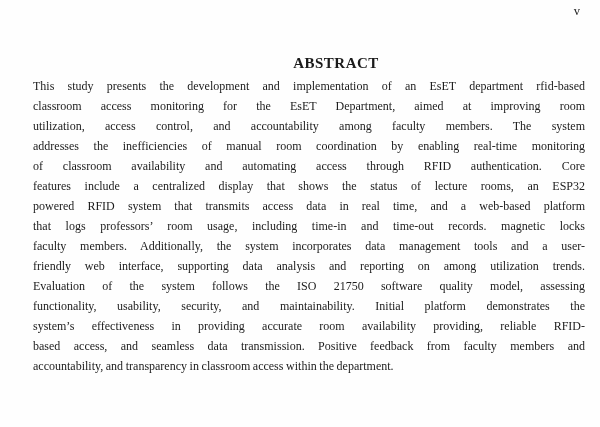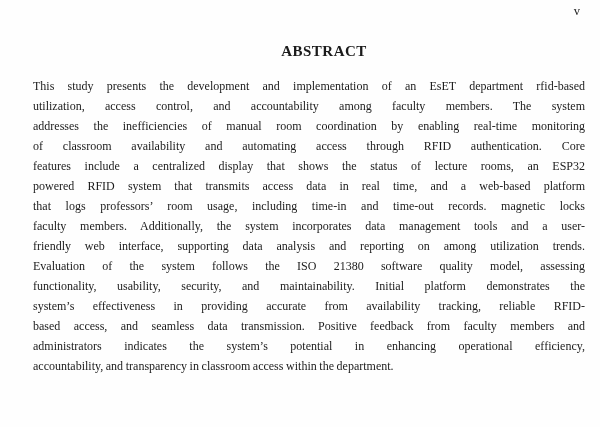--- a/index.html
+++ b/index.html
@@ -24,21 +24,21 @@
       top: 4px;
       right: 20px;
       font-size: 12.5px;
       line-height: 14px;
     }
     .heading {
       position: absolute;
       top: 43px;
       left: 324px;
       transform: translateX(-50%);
-      margin: 0;
+      margin: 12px;
       font-size: 15px;
       line-height: 16px;
       font-weight: bold;
       letter-spacing: 0.5px;
       white-space: nowrap;
     }
     .abstract-body {
       position: absolute;
       top: 76px;
       left: 33px;
@@ -62,29 +62,29 @@
 <body>
 
 <div class="page">
 
   <div class="page-number">v</div>
 
   <h1 class="heading">ABSTRACT</h1>
 
   <div class="abstract-body">
     <div class="line">This study presents the development and implementation of an EsET department rfid-based</div>
+    <div class="line">classroom access monitoring for the EsET Department, aimed at improving room</div>
     <div class="line">utilization, access control, and accountability among faculty members. The system</div>
     <div class="line">addresses the inefficiencies of manual room coordination by enabling real-time monitoring</div>
     <div class="line">of classroom availability and automating access through RFID authentication. Core</div>
     <div class="line">features include a centralized display that shows the status of lecture rooms, an ESP32</div>
     <div class="line">powered RFID system that transmits access data in real time, and a web-based platform</div>
     <div class="line">that logs professors’ room usage, including time-in and time-out records. magnetic locks</div>
     <div class="line">faculty members. Additionally, the system incorporates data management tools and a user-</div>
     <div class="line">friendly web interface, supporting data analysis and reporting on among utilization trends.</div>
-    <div class="line">Evaluation of the system follows the ISO 21380 software quality model, assessing</div>
+    <div class="line">Evaluation of the system follows the ISO 21750 software quality model, assessing</div>
     <div class="line">functionality, usability, security, and maintainability. Initial platform demonstrates the</div>
-    <div class="line">system’s effectiveness in providing accurate from availability tracking, reliable RFID-</div>
+    <div class="line">system’s effectiveness in providing accurate room availability providing, reliable RFID-</div>
     <div class="line">based access, and seamless data transmission. Positive feedback from faculty members and</div>
-    <div class="line">administrators indicates the system’s potential in enhancing operational efficiency,</div>
     <div class="line last">accountability, and transparency in classroom access within the department.</div>
   </div>
 
 </div>
 
 </body></html>

